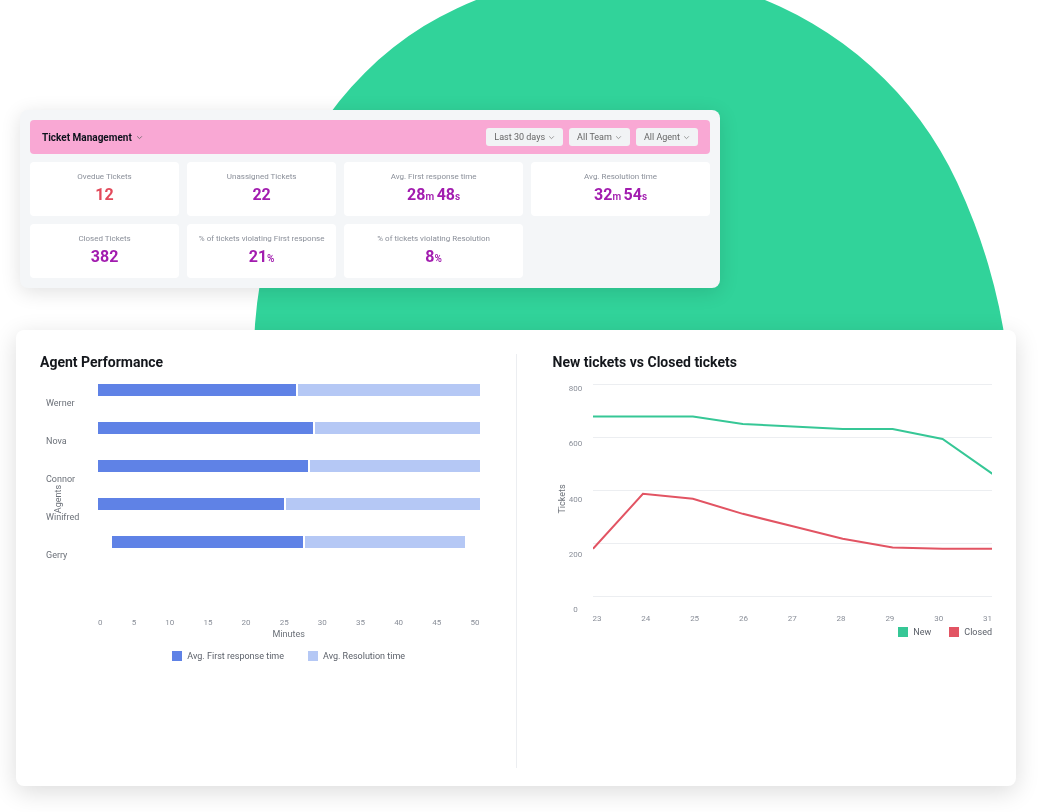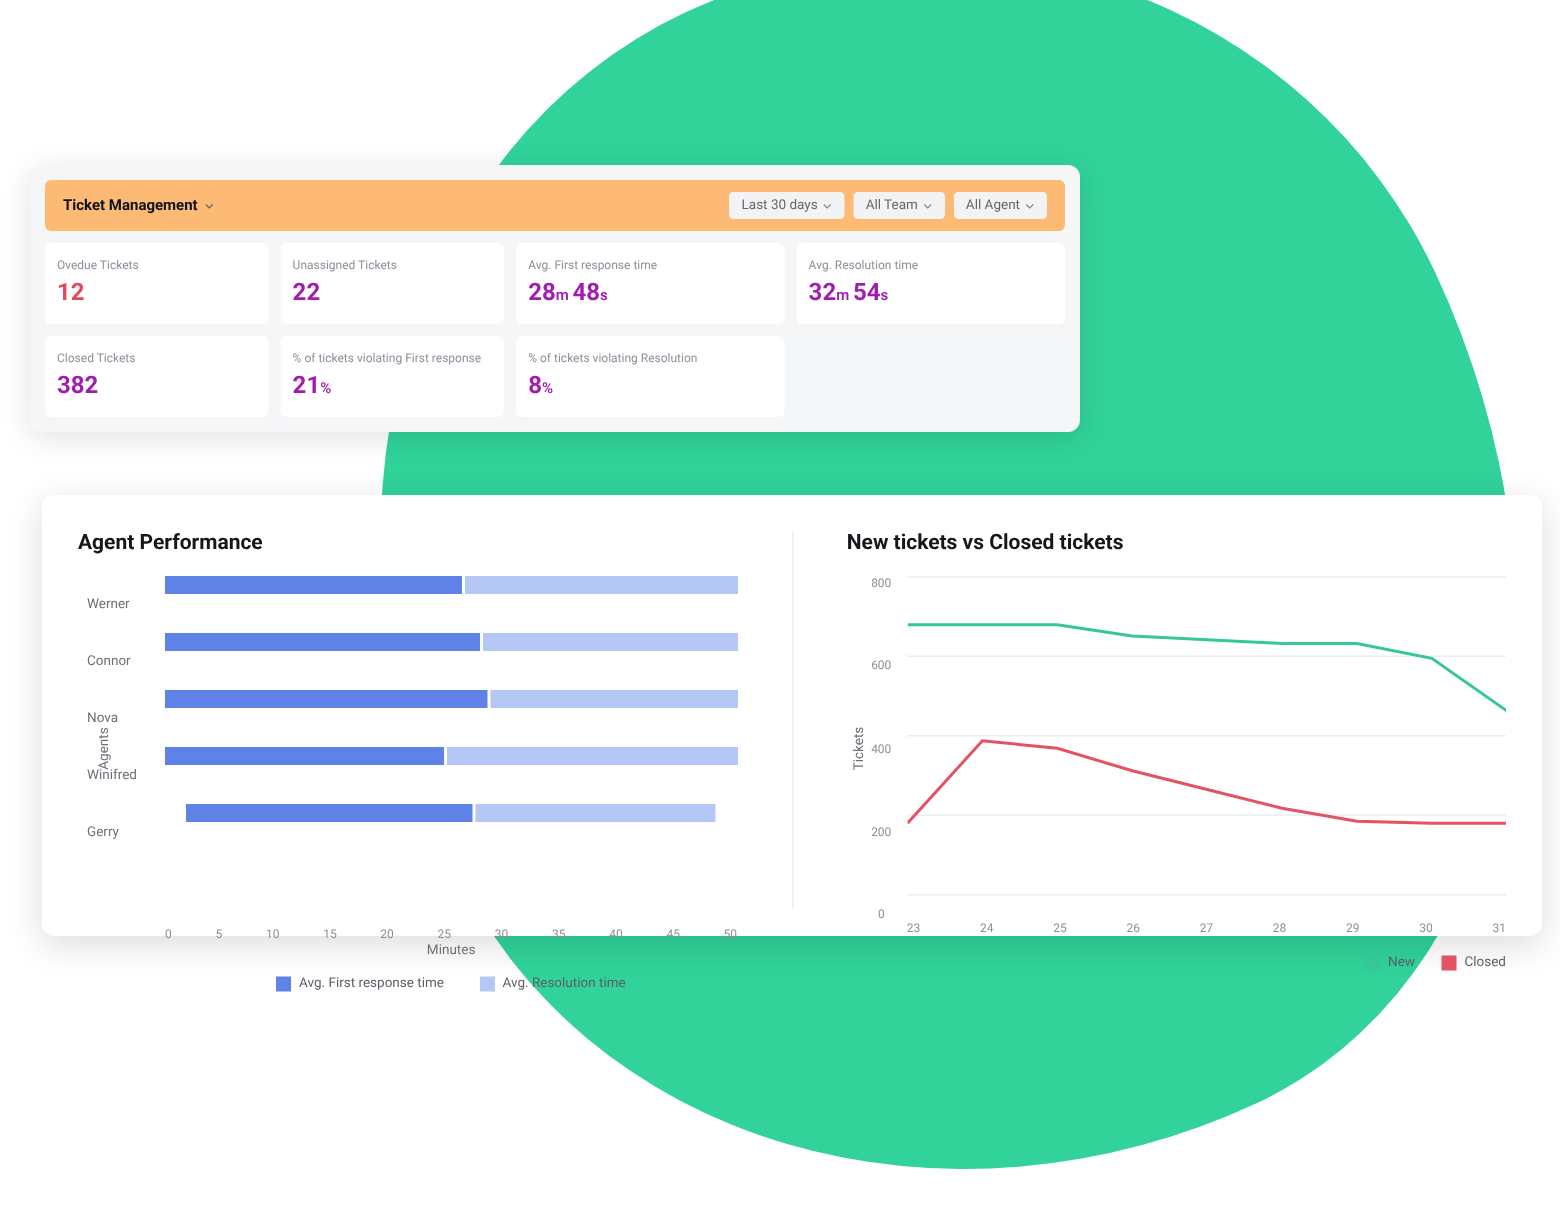--- a/index.html
+++ b/index.html
@@ -1,32 +1,32 @@
 <!DOCTYPE html>
 <html><head>
 <meta charset="utf-8">
 <style>
 *{box-sizing:border-box;margin:0;padding:0;font-family:-apple-system,BlinkMacSystemFont,"Segoe UI",Roboto,Helvetica,Arial,sans-serif}
 html,body{width:1040px;height:812px;background:#fff;overflow:hidden;position:relative}
 
 .blob{position:absolute;left:250px;top:-30px;width:760px;height:820px;border-radius:50% 50% 45% 55% / 55% 45% 55% 45%;background:#31d39a;z-index:0;transform:rotate(-25deg)}
 
 .top-card{position:absolute;left:20px;top:110px;width:700px;background:#f4f6f8;border-radius:8px;box-shadow:0 4px 20px rgba(0,0,0,.12);padding:10px;z-index:2}
-.tc-head{display:flex;align-items:center;background:#fdba74;border-radius:4px;padding:8px 12px;margin-bottom:8px}
+.tc-head{display:flex;align-items:center;background:#f9a8d4;border-radius:4px;padding:8px 12px;margin-bottom:8px}
 .tc-title{font-size:10px;font-weight:700;color:#0d121c;display:flex;align-items:center;gap:4px}
 .tc-spacer{flex:1}
 .filter-btn{font-size:9px;color:#666;background:#f1f3f5;border-radius:3px;padding:4px 8px;margin-left:6px;display:flex;align-items:center;gap:3px;cursor:pointer}
 .tc-grid{display:grid;grid-template-columns:1fr 1fr 1.2fr 1.2fr;gap:8px}
-.kpi{background:#fff;border-radius:4px;padding:10px 8px 12px;text-align:left}
+.kpi{background:#fff;border-radius:4px;padding:10px 8px 12px;text-align:center}
 .kpi .lbl{font-size:8px;color:#8a8f99}
 .kpi .val{font-size:16px;font-weight:700;color:#a21caf;margin-top:4px}
 .kpi .val.red{color:#e24a5b}
 .kpi .val .unit{font-size:10px;font-weight:600}
 
-.low-card{position:absolute;left:28px;top:330px;width:1000px;height:294px;background:#fff;border-radius:8px;box-shadow:0 6px 24px rgba(0,0,0,.14);padding:24px 24px 18px;display:flex;gap:36px;z-index:2}
+.low-card{position:absolute;left:16px;top:330px;width:1000px;height:456px;background:#fff;border-radius:8px;box-shadow:0 6px 24px rgba(0,0,0,.14);padding:24px 24px 18px;display:flex;gap:36px;z-index:2}
 .panel{flex:1}
 .panel-title{font-size:14px;font-weight:700;color:#14171c;margin-bottom:14px}
 .panel-sep{width:1px;background:#eceef1}
 
 .bar-area{position:relative;height:230px;padding-left:58px}
 .bar-row{height:38px;display:flex;align-items:flex-start;flex-direction:row;justify-content:center;gap:2px;position:relative}
 .bar-row .name{position:absolute;left:-52px;top:50%;transform:translateY(-50%);font-size:9px;color:#6b7078}
 .bar-row .bar{height:12px;border-radius:0}
 .bar-row .bar.b1{background:#5f82e6}
 .bar-row .bar.b2{background:#b5c8f5}
@@ -40,21 +40,21 @@
 
 .line-wrap{position:relative;height:230px;padding-left:40px;padding-bottom:18px}
 .line-yaxis{position:absolute;left:-6px;top:50%;transform:translateY(-50%) rotate(-90deg);font-size:9px;color:#6b7078}
 .line-yticks{position:absolute;left:12px;top:0;height:100%;display:flex;flex-direction:column;justify-content:space-between}
 .line-yticks span{font-size:8px;color:#8a8f99;text-align:center;width:22px}
 .line-grid{position:absolute;left:40px;right:0;top:0;bottom:18px}
 .line-grid .hline{position:absolute;left:0;right:0;border-top:1px solid #eceef1}
 .line-svg{position:absolute;left:40px;right:0;top:0;bottom:18px}
 .line-xticks{display:flex;justify-content:space-between;padding-left:12px}
 .line-xticks span{font-size:8px;color:#8a8f99}
-.line-legend{display:flex;justify-content:flex-end;gap:18px;margin-top:14px}
+.line-legend{display:flex;justify-content:flex-end;gap:18px;margin-top:4px}
 .chev{width:7px;height:7px;display:inline-block}
 </style>
 </head>
 <body>
 
 <div class="blob"></div>
 
 <div class="top-card">
   <div class="tc-head">
     <div class="tc-title">
@@ -120,28 +120,28 @@
   <div class="panel">
     <div class="panel-title">Agent Performance</div>
     <div class="bar-area" id="bar-area">
       <div class="bar-yaxis">Agents</div>
     <div class="bar-row">
           <div class="name">Werner</div>
           <div class="bar b1" style="width: 94%;"></div>
           <div class="bar b2" style="width: 86%;"></div>
         </div>
         <div class="bar-row">
+          <div class="name">Nova</div>
+          <div class="bar b1" style="width: 68%;"></div>
+          <div class="bar b2" style="width: 52%;"></div>
+        </div>
+        <div class="bar-row">
           <div class="name">Connor</div>
           <div class="bar b1" style="width: 82%;"></div>
           <div class="bar b2" style="width: 66%;"></div>
-        </div>
-        <div class="bar-row">
-          <div class="name">Nova</div>
-          <div class="bar b1" style="width: 68%;"></div>
-          <div class="bar b2" style="width: 52%;"></div>
         </div>
         <div class="bar-row">
           <div class="name">Winifred</div>
           <div class="bar b1" style="width: 52%;"></div>
           <div class="bar b2" style="width: 54%;"></div>
         </div>
         <div class="bar-row">
           <div class="name">Gerry</div>
           <div class="bar b1" style="width: 50%;"></div>
           <div class="bar b2" style="width: 42%;"></div>

